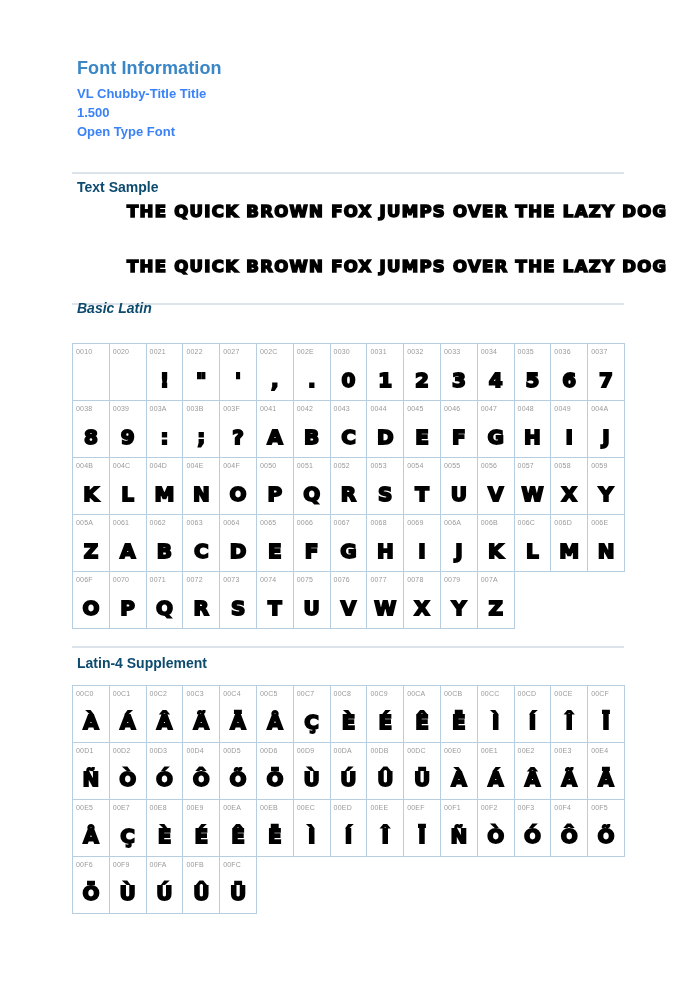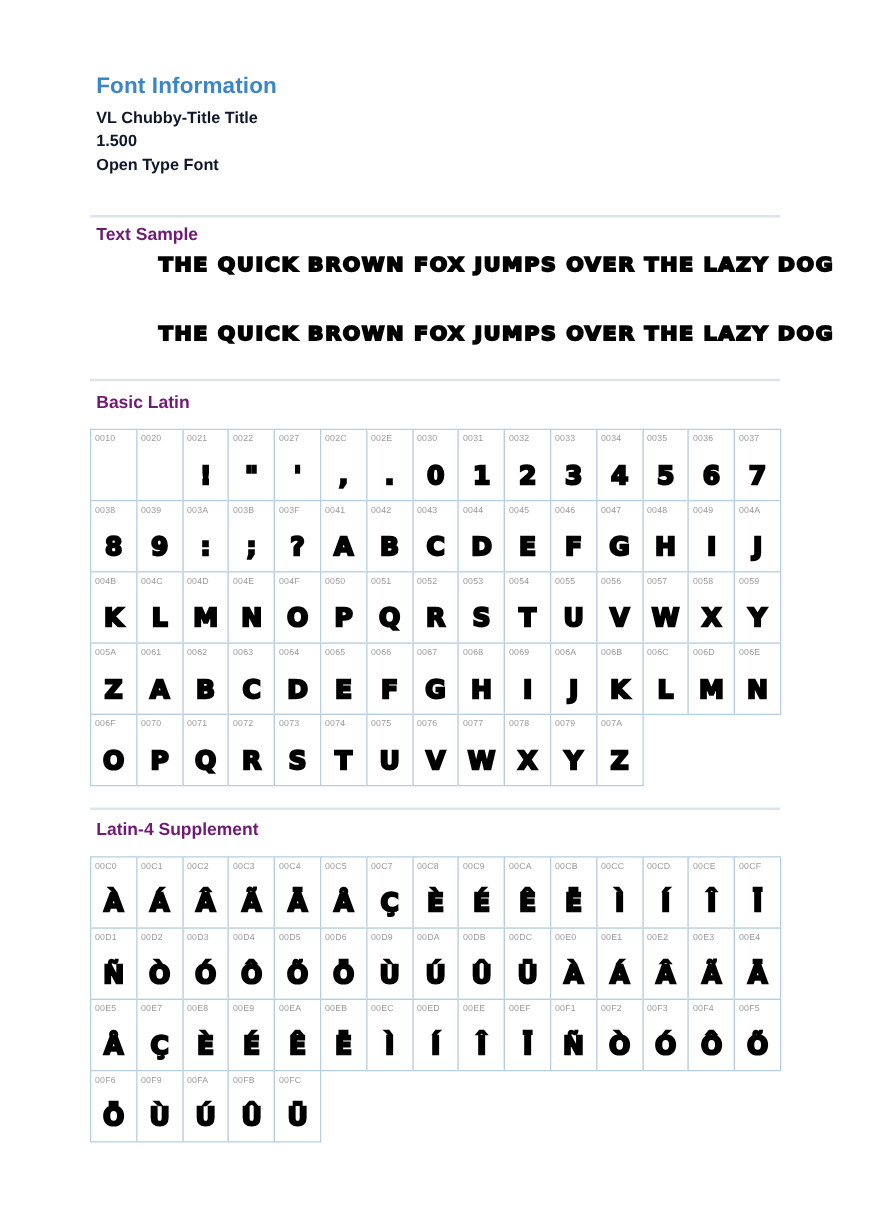--- a/index.html
+++ b/index.html
@@ -2,28 +2,28 @@
 <html><head>
 <meta charset="utf-8">
 <style>
   * { box-sizing: border-box; margin: 0; padding: 0; }
   html, body { width: 696px; height: 985px; background: #ffffff; overflow: hidden; }
   body { position: relative; font-family: "Liberation Sans", sans-serif; color: #111; }
 
   .page { position: absolute; left: 0; top: 0; width: 696px; height: 985px; }
 
   .title { position: absolute; left: 77px; top: 58px; font-size: 18px; font-weight: bold; color: #3a86c6; letter-spacing: 0.1px; }
-  .meta { position: absolute; left: 77px; font-size: 13px; font-weight: bold; color: #0f172a; white-space: nowrap; }
+  .meta { position: absolute; left: 77px; font-size: 13px; font-weight: bold; color: #3b82f6; white-space: nowrap; }
   .meta.l1 { top: 86px; }
   .meta.l2 { top: 105px; }
   .meta.l3 { top: 124px; text-align: right; }
   .meta.l4 { top: 143px; }
 
   .divider { position: absolute; left: 72px; width: 552px; height: 2px; background: #dde3ea; }
-  .section-title { position: absolute; left: 77px; font-size: 14px; font-weight: bold; color: #701a75; }
+  .section-title { position: absolute; left: 77px; font-size: 14px; font-weight: bold; color: #0c4a6e; }
 
   .sample { position: absolute; left: 127px; font-family: "DejaVu Sans", sans-serif; font-weight: bold; font-size: 16.5px; letter-spacing: 1.3px; color: #000; white-space: nowrap; transform: scaleY(0.92); transform-origin: left top; -webkit-text-stroke: 1.6px #000; }
   .sample.s1 { top: 203px; }
   .sample.s2 { top: 258px; }
 
   .grid { position: absolute; left: 72px; display: grid; grid-template-columns: repeat(15, 36.8px); }
   .cell { position: relative; height: 58px; border: 1px solid #b7cde0; margin: 0 -1px -1px 0; background: #fff; }
   .code { position: absolute; left: 3px; top: 4px; font-size: 7px; color: #9a9a9a; letter-spacing: 0.2px; }
   .glyph { position: absolute; left: 0; right: 0; top: 22px; text-align: center; font-family: "DejaVu Sans", sans-serif; font-weight: bold; font-size: 20px; line-height: 28px; color: #000; -webkit-text-stroke: 1.8px #000; }
 </style>
@@ -35,21 +35,21 @@
   <div class="meta l1">VL Chubby-Title Title</div>
   <div class="meta l2">1.500</div>
   <div class="meta l3">Open Type Font</div>
 
   <div class="divider" style="top:172px;"></div>
   <div class="section-title" style="top:179px;">Text Sample</div>
   <div class="sample s1">THE QUICK BROWN FOX JUMPS OVER THE LAZY DOG</div>
   <div class="sample s2">THE QUICK BROWN FOX JUMPS OVER THE LAZY DOG</div>
 
   <div class="divider" style="top:303px;"></div>
-  <div class="section-title" style="top:313px;">Basic Latin</div>
+  <div class="section-title" style="top:300px;font-style:italic;">Basic Latin</div>
   <div class="grid" id="grid-basic" style="top:343px;">
       <div class="cell">
         <span class="code">0010</span>
         <span class="glyph"></span>
       </div>
       <div class="cell">
         <span class="code">0020</span>
         <span class="glyph"></span>
       </div>
       <div class="cell">

